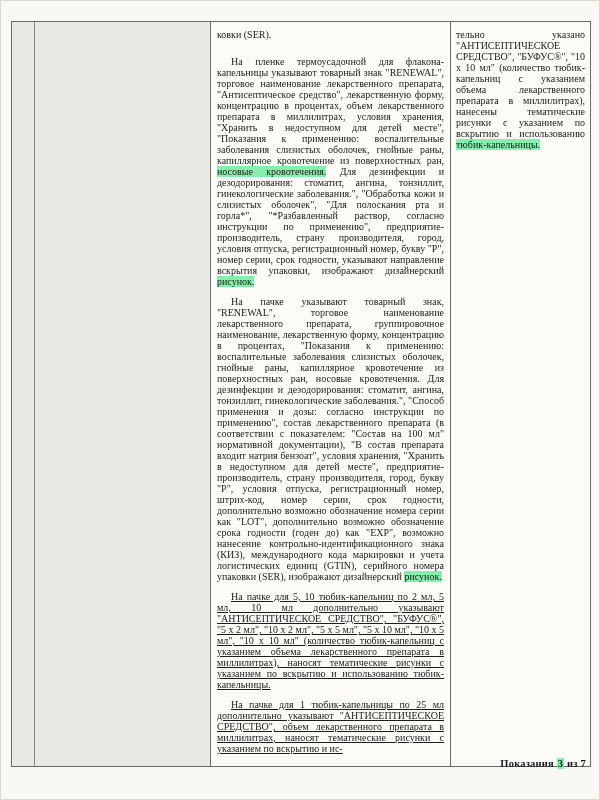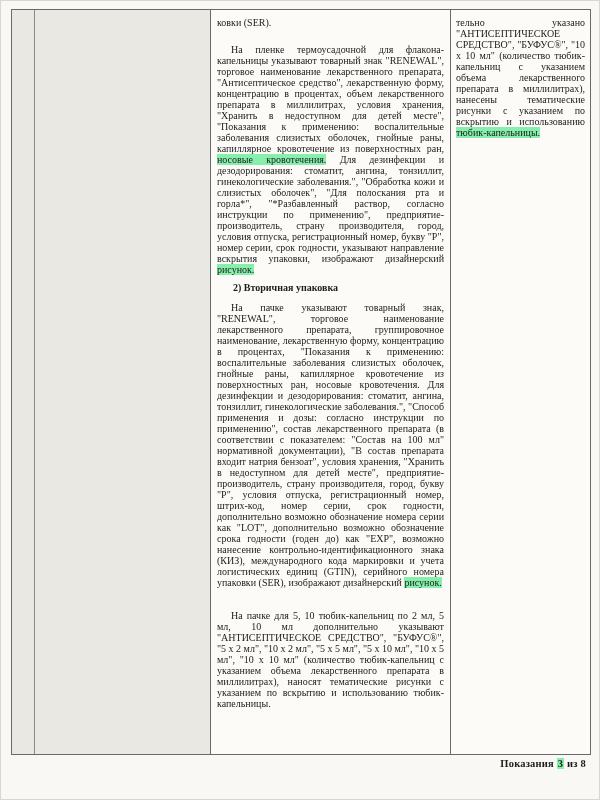--- a/index.html
+++ b/index.html
@@ -5,32 +5,32 @@
   * { margin:0; padding:0; box-sizing:border-box; }
   html,body { width:600px; height:800px; overflow:hidden; }
   body {
     background:#f9f8f5;
     font-family:"Liberation Serif","DejaVu Serif",serif;
     color:#1c1c1c;
     position:relative;
   }
   .sheet { position:absolute; inset:0; border:1px solid #d8d7d2; }
   .doc-table {
-    position:absolute; left:10px; top:8px; width:580px; height:746px;
+    position:absolute; left:10px; top:20px; width:580px; height:746px;
     border:1px solid #6a6a6a; display:flex; background:#fcfbf8;
   }
   .col { height:100%; }
   .col-edge { width:23px; background:#e9e8e3; border-right:1px solid #8a8a86; }
   .col-left { width:176px; background:#e9e8e3; border-right:1px solid #6a6a6a; }
   .col-mid { width:240px; border-right:1px solid #6a6a6a; padding:7px 6px 3px 6px; overflow:hidden; }
   .col-right { flex:1; padding:7px 5px 3px 5px; overflow:hidden; }
   .para { font-size:10px; line-height:11px; text-align:justify; }
   .indent { text-indent:14px; }
   .sp6 { margin-top:16px; }
-  .sp7 { margin-top:22px; }
+  .sp7 { margin-top:9px;text-decoration:underline; }
   .sp1 { margin-top:9px; }
   .heading { font-weight:bold; font-size:10px; line-height:11px; margin-top:7px; text-indent:16px; }
   .hl { background:#86efac; }
   .page-footer {
     position:absolute; top:757px; right:13px;
     font-size:10.5px; font-weight:bold; letter-spacing:0.2px;
   }
   .page-footer .hl { padding:0 1px; }
 </style>
 </head>
@@ -42,33 +42,33 @@
 
     <div class="col col-edge"></div>
 
     <div class="col col-left"></div>
 
     <div class="col col-mid">
       <p class="para"><span>ковки (SER).</span></p>
 
       <p class="para indent sp6"><span>На пленке термоусадочной для флакона-капельницы указывают товарный знак "RENEWAL", торговое наименование лекарственного препарата, "Антисептическое средство", лекарственную форму, концентрацию в процентах, объем лекарственного препарата в миллилитрах, условия хранения, "Хранить в недоступном для детей месте", "Показания к применению: воспалительные заболевания слизистых оболочек, гнойные раны, капиллярное кровотечение из поверхностных ран,</span> <span class="hl">носовые кровотечения.</span> <span>Для дезинфекции и дезодорирования: стоматит, ангина, тонзиллит, гинекологические заболевания.", "Обработка кожи и слизистых оболочек", "Для полоскания рта и горла*", "*Разбавленный раствор, согласно инструкции по применению", предприятие-производитель, страну производителя, город, условия отпуска, регистрационный номер, букву "Р", номер серии, срок годности, указывают направление вскрытия упаковки, изображают дизайнерский</span> <span class="hl">рисунок.</span></p>
 
-      <p class="heading">2) Вторичная упаковка</p>
 
       <p class="para indent sp1"><span>На пачке указывают товарный знак, "RENEWAL", торговое наименование лекарственного препарата, группировочное наименование, лекарственную форму, концентрацию в процентах, "Показания к применению: воспалительные заболевания слизистых оболочек, гнойные раны, капиллярное кровотечение из поверхностных ран, носовые кровотечения. Для дезинфекции и дезодорирования: стоматит, ангина, тонзиллит, гинекологические заболевания.", "Способ применения и дозы: согласно инструкции по применению", состав лекарственного препарата (в соответствии с показателем: "Состав на 100 мл" нормативной документации), "В состав препарата входит натрия бензоат", условия хранения, "Хранить в недоступном для детей месте", предприятие-производитель, страну производителя, город, букву "Р", условия отпуска, регистрационный номер, штрих-код, номер серии, срок годности, дополнительно возможно обозначение номера серии как "LOT", дополнительно возможно обозначение срока годности (годен до) как "EXP", возможно нанесение контрольно-идентификационного знака (КИЗ), международного кода маркировки и учета логистических единиц (GTIN), серийного номера упаковки (SER), изображают дизайнерский</span> <span class="hl">рисунок.</span></p>
 
       <p class="para indent sp7">На пачке для 5, 10 тюбик-капельниц по 2 мл, 5 мл, 10 мл дополнительно указывают "АНТИСЕПТИЧЕСКОЕ СРЕДСТВО", "БУФУС®", "5 х 2 мл", "10 х 2 мл", "5 х 5 мл", "5 х 10 мл", "10 х 5 мл", "10 х 10 мл" (количество тюбик-капельниц с указанием объема лекарственного препарата в миллилитрах), наносят тематические рисунки с указанием по вскрытию и использованию тюбик-капельницы.</p>
 
+      <p class="para indent sp7">На пачке для 1 тюбик-капельницы по 25 мл дополнительно указывают "АНТИСЕПТИЧЕСКОЕ СРЕДСТВО", объем лекарственного препарата в миллилитрах, наносят тематические рисунки с указанием по вскрытию и ис-</p>
     </div>
 
     <div class="col col-right">
       <p class="para"><span>тельно указано "АНТИСЕПТИЧЕСКОЕ СРЕДСТВО", "БУФУС®", "10 х 10 мл" (количество тюбик-капельниц с указанием объема лекарственного препарата в миллилитрах), нанесены тематические рисунки с указанием по вскрытию и использованию</span> <span class="hl">тюбик-капельницы.</span></p>
     </div>
 
   </div>
 
   <div class="page-footer">
     <span>Показания</span>
     <span class="hl">3</span>
-    <span>из 8</span>
+    <span>из 7</span>
   </div>
 
 </div>
 
 </body></html>

